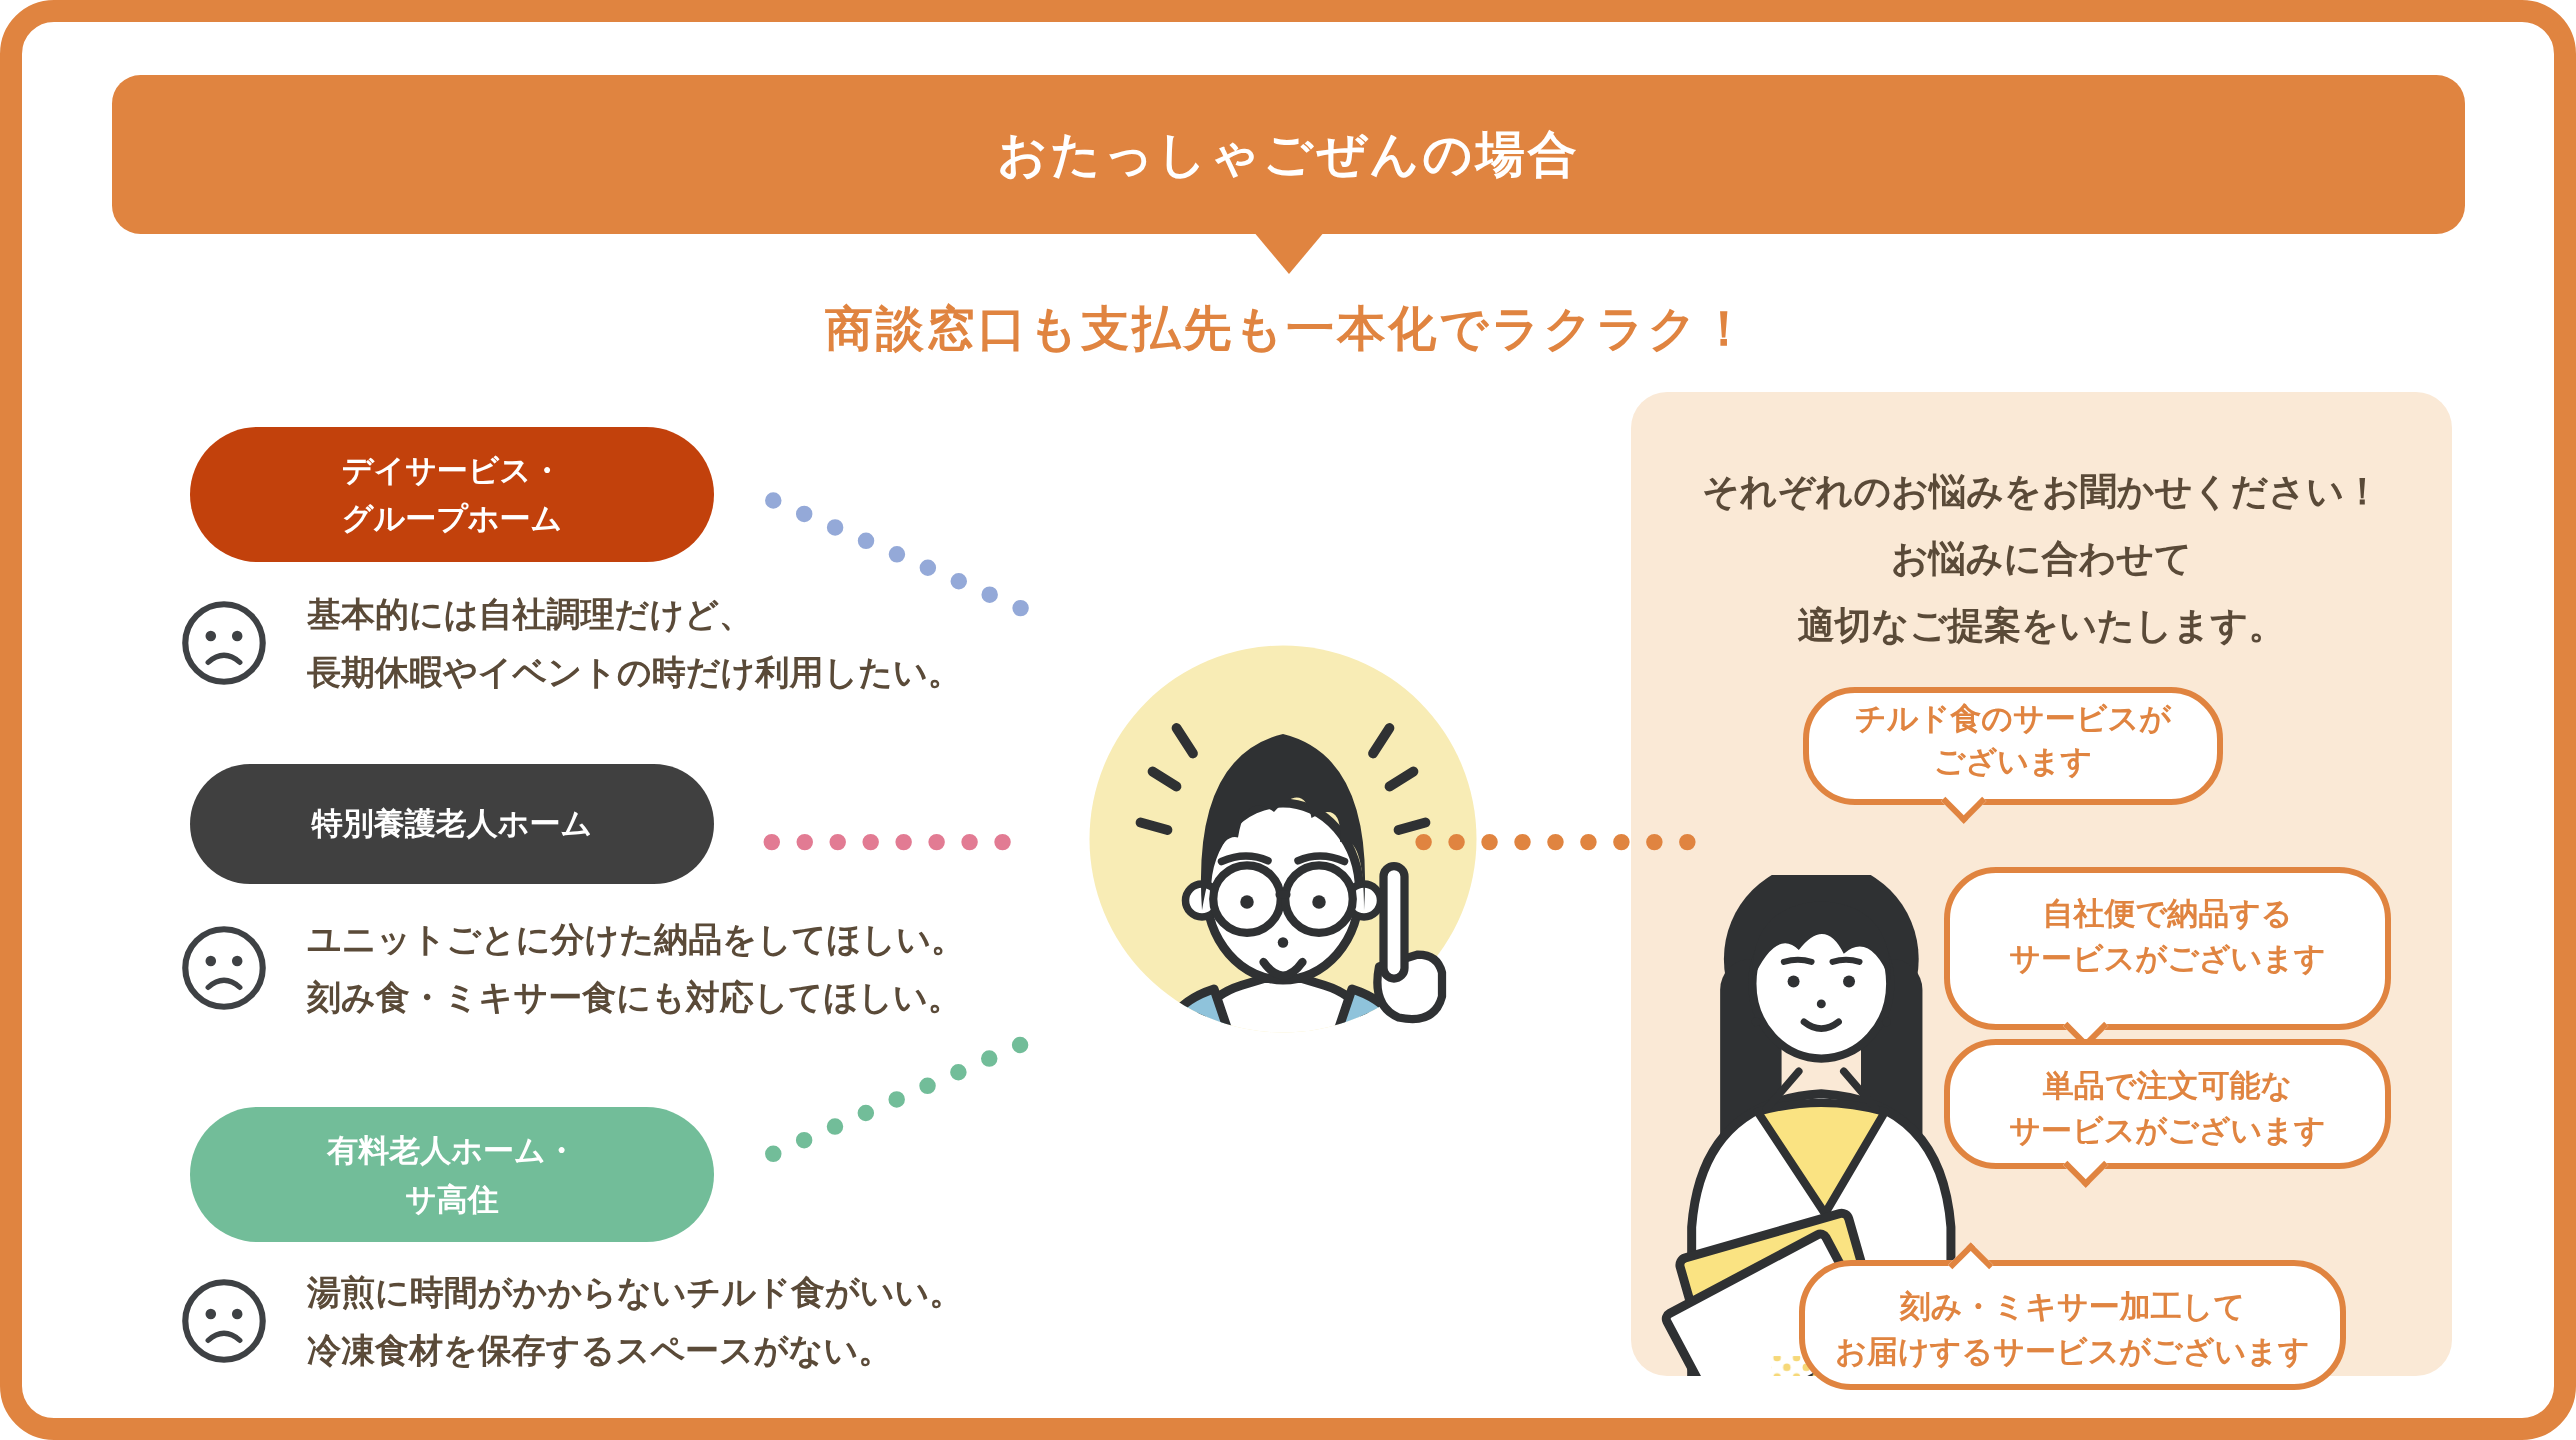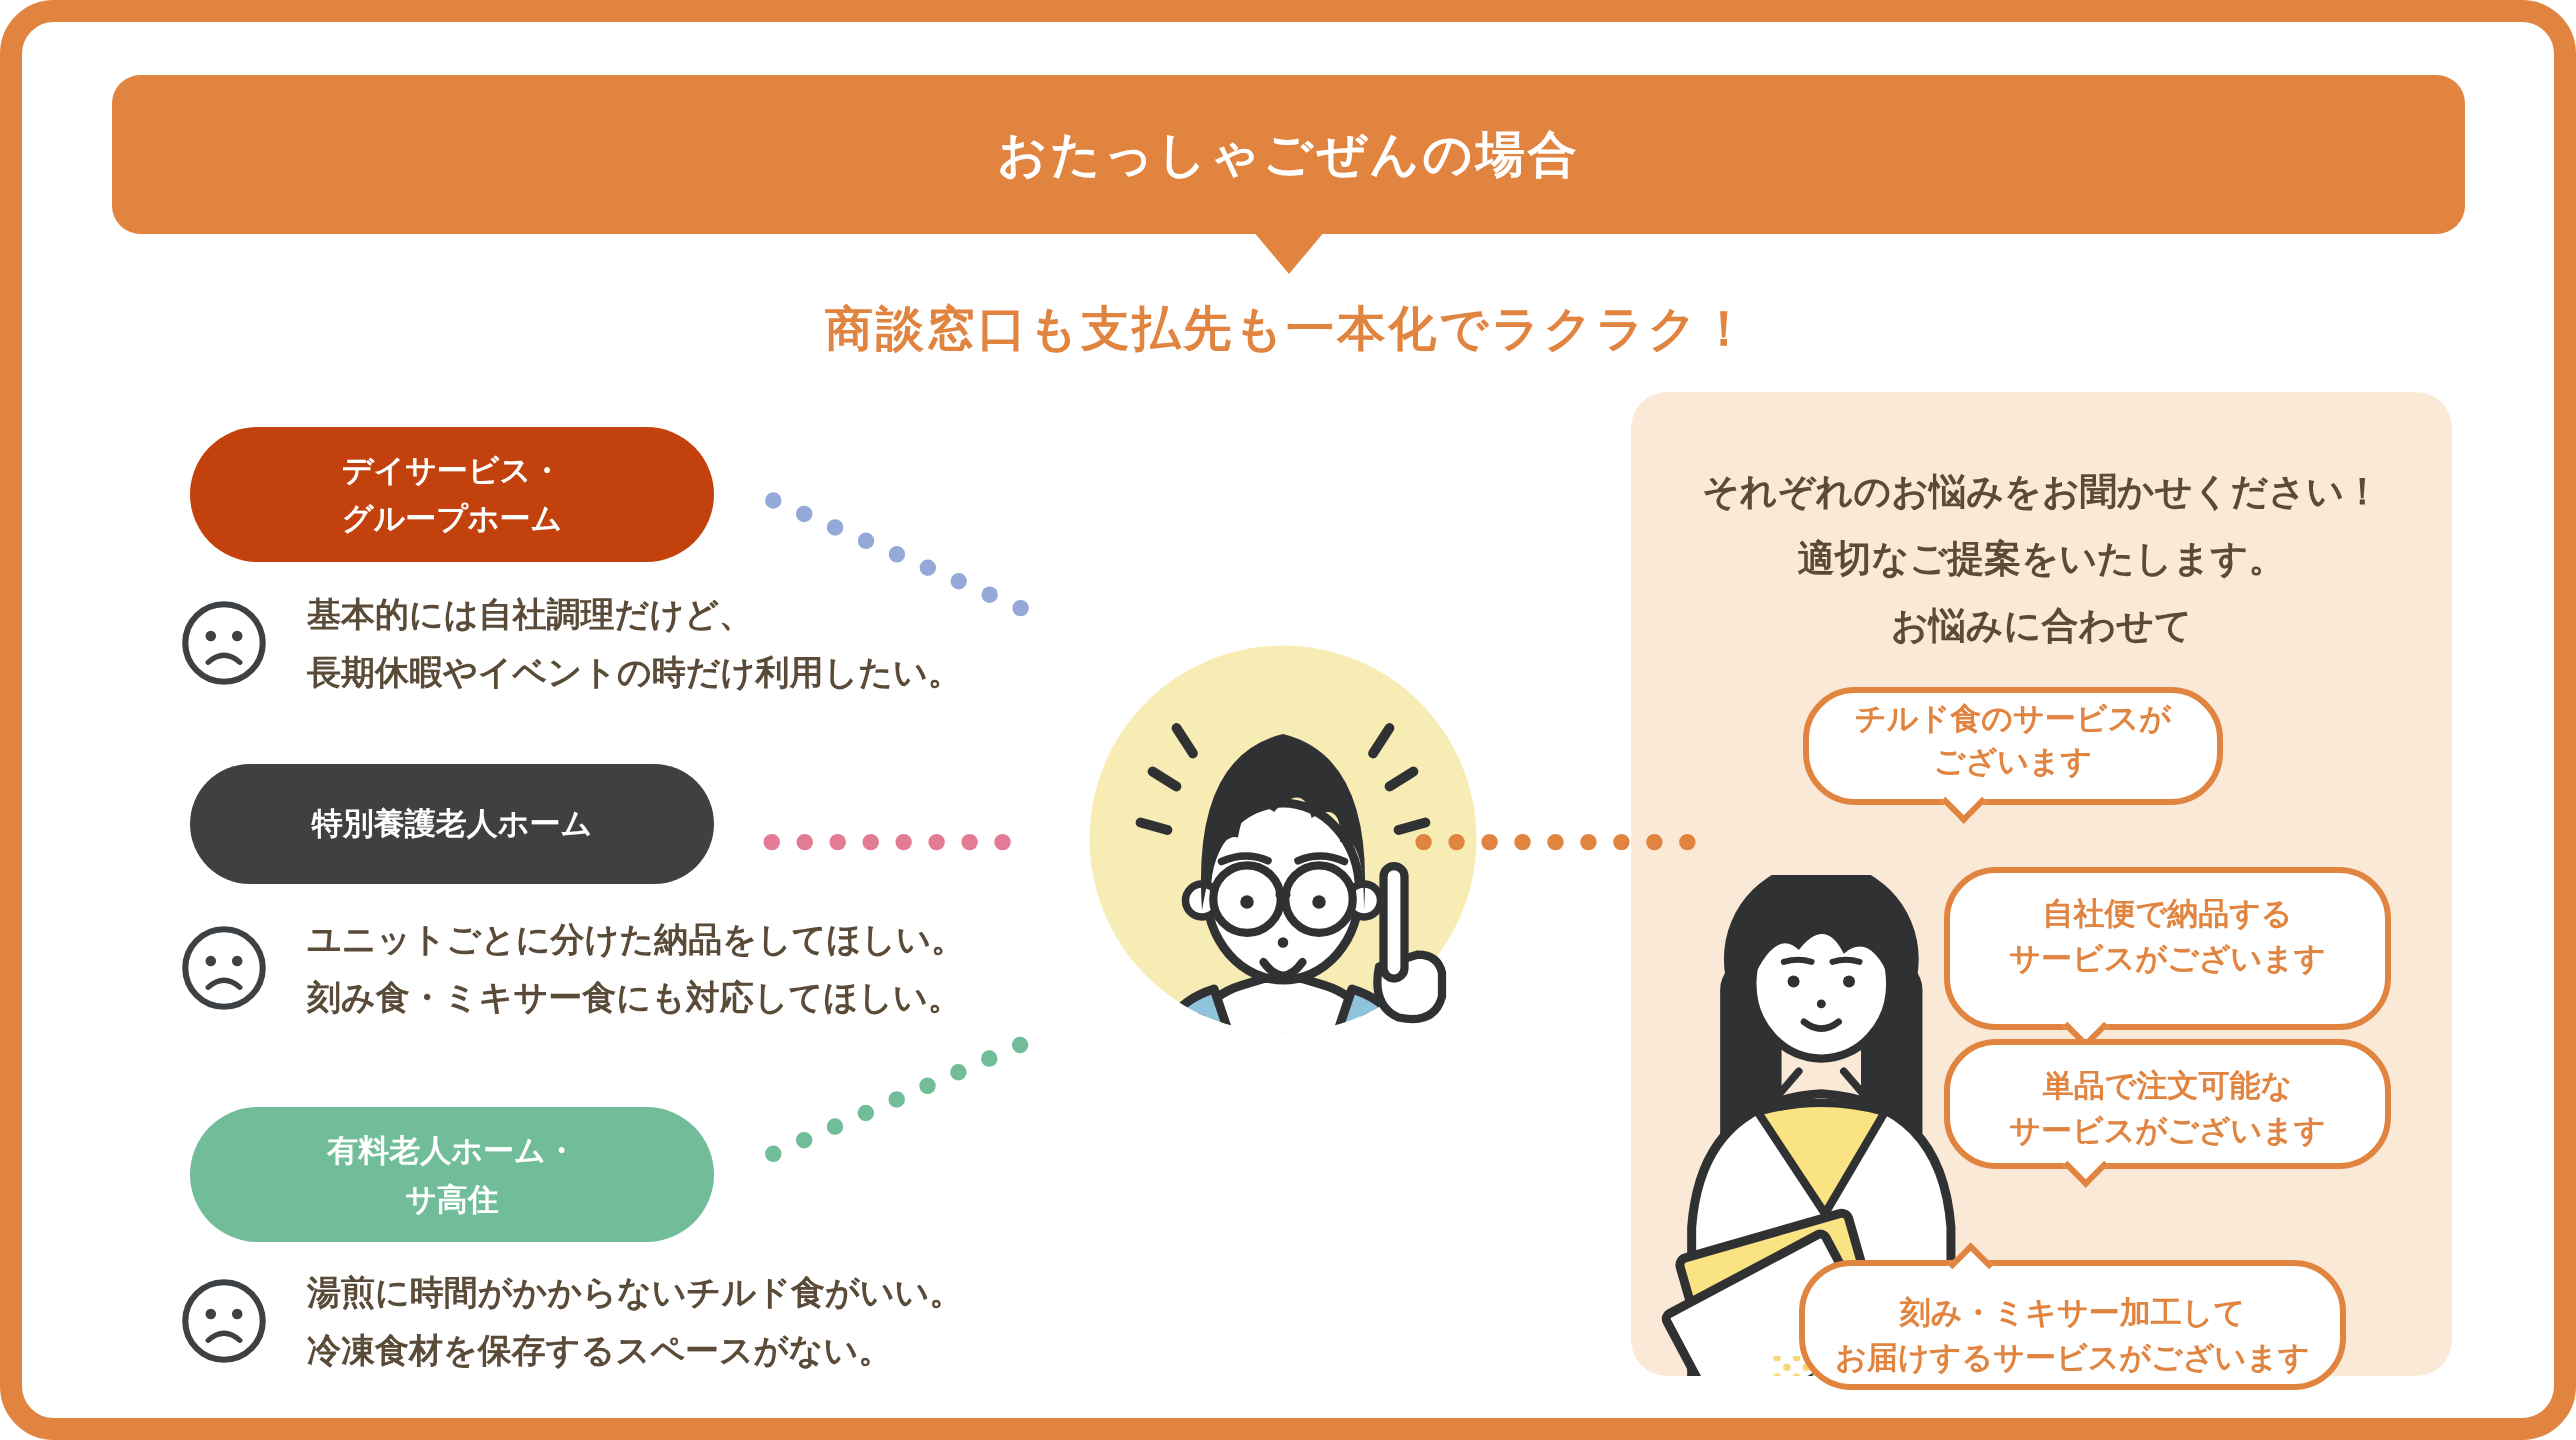--- a/index.html
+++ b/index.html
@@ -71,21 +71,21 @@
     transform:rotate(45deg);
   }
   .tail-bottom::after { bottom:-17px; border-right:6px solid #E08440; border-bottom:6px solid #E08440; }
   .tail-top::after    { top:-17px;    border-left:6px solid #E08440;  border-top:6px solid #E08440; }
   .b1 { left:1803px; top:687px;  width:420px; height:118px; padding-top:4px; line-height:43px; }
   .b1::after { left:139px; }
   .b2 { left:1944px; top:867px; width:447px; height:163px; padding-top:18px; line-height:45px; }
   .b2::after { left:120px; }
   .b3 { left:1944px; top:1039px; width:447px; height:130px; padding-top:18px; line-height:45px; }
   .b3::after { left:120px; }
-  .b4 { left:1799px; top:1260px; width:547px; height:130px; padding-top:24px; line-height:45px; }
+  .b4 { left:1799px; top:1260px; width:547px; height:130px; padding-top:18px; line-height:45px; }
   .b4::after { left:150px; }
 </style>
 </head>
 <body>
 
 <div class="canvas">
 
   <header class="banner">
     <h1>おたっしゃごぜんの場合</h1>
   </header>
@@ -188,22 +188,22 @@
     </g>
     <g>
       <path d="M388,430 Q378,482 414,498 Q462,508 472,470 L472,438 Q466,414 440,414 Z" fill="#ffffff" stroke="#2F3133" stroke-width="11" stroke-linejoin="round"></path>
       <rect x="394" y="296" width="28" height="150" rx="14" fill="#ffffff" stroke="#2F3133" stroke-width="11"></rect>
     </g>
   </svg>
 
   <section class="panel">
     <div class="panel-heading">
       <div>それぞれのお悩みをお聞かせください！</div>
+      <div>お悩みに合わせて</div>
       <div>適切なご提案をいたします。</div>
-      <div>お悩みに合わせて</div>
     </div>
 
     <svg class="woman" viewBox="0 0 600 710">
       <defs>
         <pattern id="skirtDots" width="26" height="26" patternUnits="userSpaceOnUse">
           <circle cx="7" cy="7" r="5" fill="#F6D878"></circle>
             <circle cx="20" cy="20" r="5" fill="#F6D878"></circle>
         </pattern>
       </defs>
       <circle cx="235" cy="112" r="130" fill="#2F3133"></circle>

